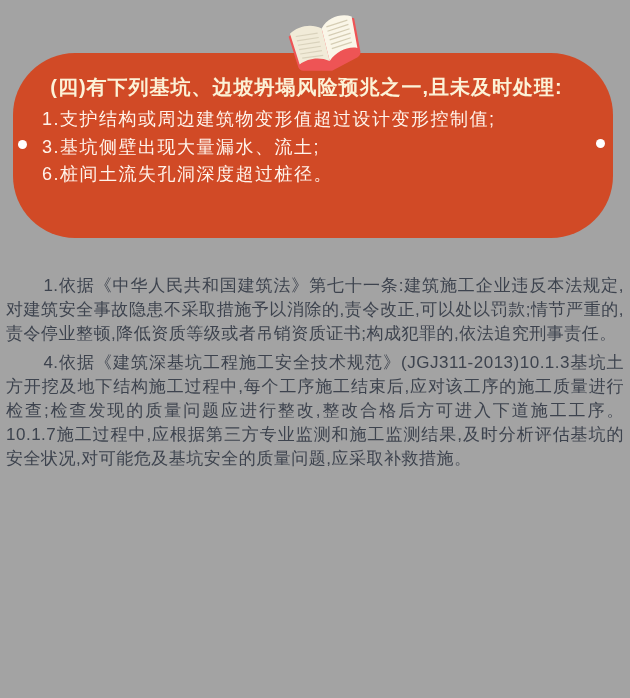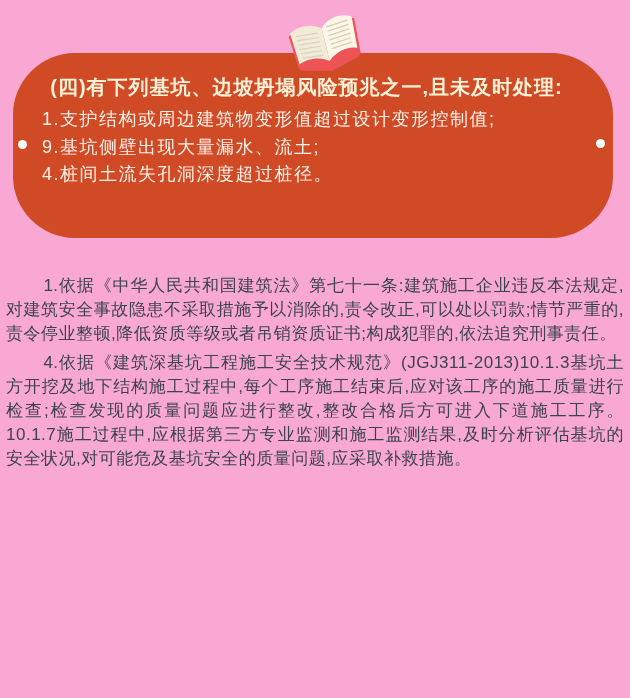--- a/index.html
+++ b/index.html
@@ -1,20 +1,20 @@
 <!DOCTYPE html>
 <html lang="zh"><head>
 <meta charset="utf-8">
 <style>
   html, body { margin: 0; padding: 0; background: #ffffff; }
   .canvas {
     position: relative;
     width: 630px;
     height: 698px;
-    background: #f9a8d4;
+    background: #a3a3a3;
     overflow: hidden;
     font-family: "Liberation Sans", sans-serif;
   }
 
   
   .book {
     position: absolute;
     left: 284px;
     top: 14px;
     width: 84px;
@@ -116,22 +116,22 @@
           <line x1="47" y1="36" x2="68" y2="34.5"></line>
         </g>
       </g>
     </svg>
   </div>
 
   <div class="card">
     <div class="card-title">(四)有下列基坑、边坡坍塌风险预兆之一,且未及时处理:</div>
     <ul class="card-items">
       <li>1.支护结构或周边建筑物变形值超过设计变形控制值;</li>
-      <li>9.基坑侧壁出现大量漏水、流土;</li>
-      <li>4.桩间土流失孔洞深度超过桩径。</li>
+      <li>3.基坑侧壁出现大量漏水、流土;</li>
+      <li>6.桩间土流失孔洞深度超过桩径。</li>
     </ul>
     <span class="dot dot-left"></span>
     <span class="dot dot-right"></span>
   </div>
 
   <div class="body-text">
     <p>1.依据《中华人民共和国建筑法》第七十一条:建筑施工企业违反本法规定,对建筑安全事故隐患不采取措施予以消除的,责令改正,可以处以罚款;情节严重的,责令停业整顿,降低资质等级或者吊销资质证书;构成犯罪的,依法追究刑事责任。</p>
     <p>4.依据《建筑深基坑工程施工安全技术规范》(JGJ311-2013)10.1.3基坑土方开挖及地下结构施工过程中,每个工序施工结束后,应对该工序的施工质量进行检查;检查发现的质量问题应进行整改,整改合格后方可进入下道施工工序。10.1.7施工过程中,应根据第三方专业监测和施工监测结果,及时分析评估基坑的安全状况,对可能危及基坑安全的质量问题,应采取补救措施。</p>
   </div>
 

